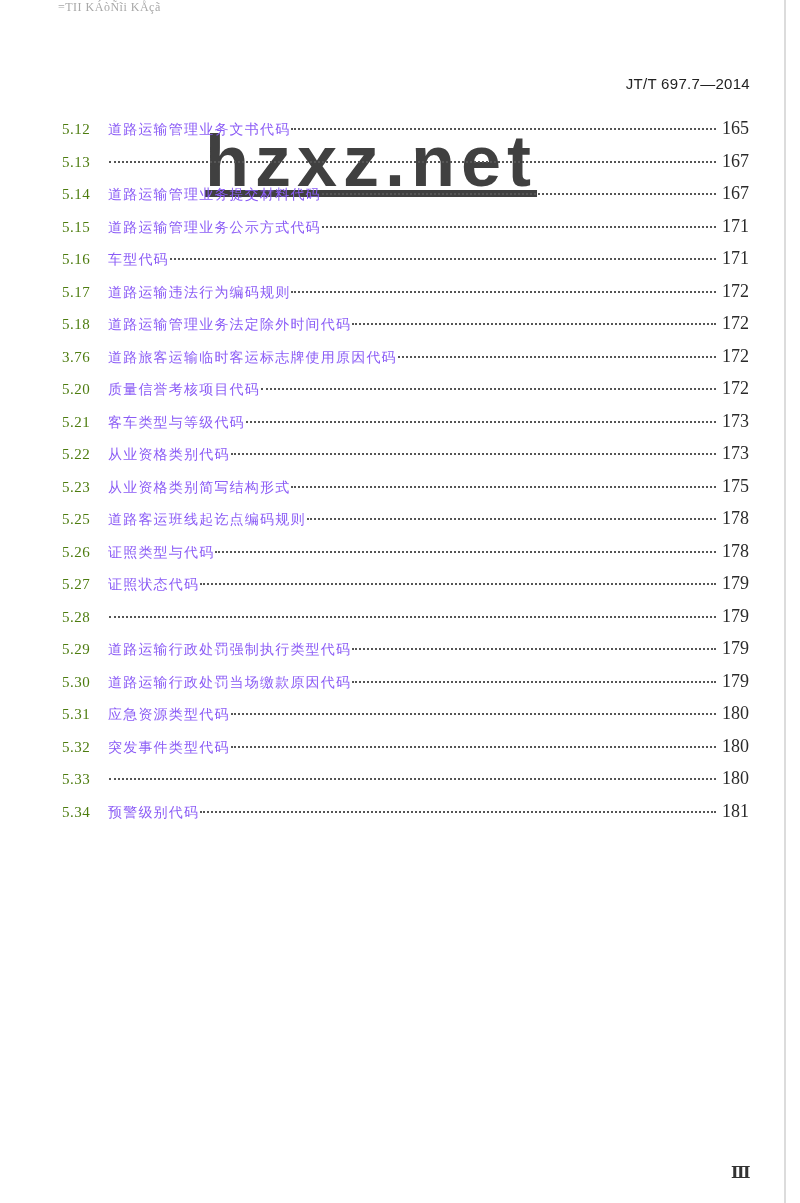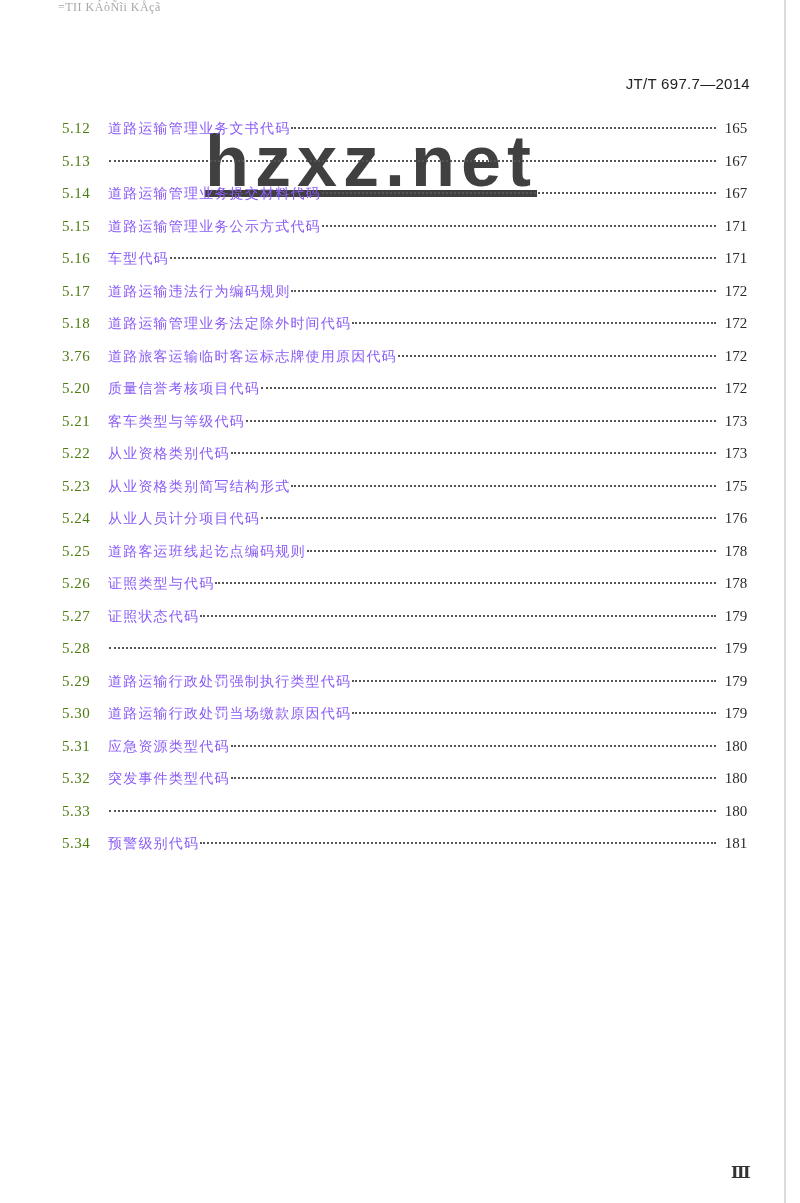--- a/index.html
+++ b/index.html
@@ -89,23 +89,23 @@
     flex: 1 1 auto;
     margin: 0 6px 0 1px;
     border-bottom: 2px dotted #555;
     position: relative;
     top: -4px;
     height: 0;
   }
   .toc-page {
     flex: none;
     width: 28px;
-    text-align: center;
-    font-family: "Liberation Serif", "DejaVu Serif", serif;
-    font-size: 15px;
+    text-align: left;
+    font-family: "Liberation Serif", "DejaVu Serif", serif;
+    font-size: 18px;
     color: #2a2a2a;
   }
   .page-roman {
     position: absolute;
     left: 731px;
     top: 1163px;
     font-family: "Liberation Serif", "DejaVu Serif", serif;
     font-weight: bold;
     font-size: 16px;
     color: #333;
@@ -188,26 +188,20 @@
     <span class="toc-leader"></span>
     <span class="toc-page">173</span>
   </div>
   <div class="toc-row">
     <span class="toc-num">5.23</span>
     <span class="toc-title">从业资格类别简写结构形式</span>
     <span class="toc-leader"></span>
     <span class="toc-page">175</span>
   </div>
   <div class="toc-row">
-    <span class="toc-num">5.24</span>
-    <span class="toc-title">从业人员计分项目代码</span>
-    <span class="toc-leader"></span>
-    <span class="toc-page">176</span>
-  </div>
-  <div class="toc-row">
     <span class="toc-num">5.25</span>
     <span class="toc-title">道路客运班线起讫点编码规则</span>
     <span class="toc-leader"></span>
     <span class="toc-page">178</span>
   </div>
   <div class="toc-row">
     <span class="toc-num">5.26</span>
     <span class="toc-title">证照类型与代码</span>
     <span class="toc-leader"></span>
     <span class="toc-page">178</span>

